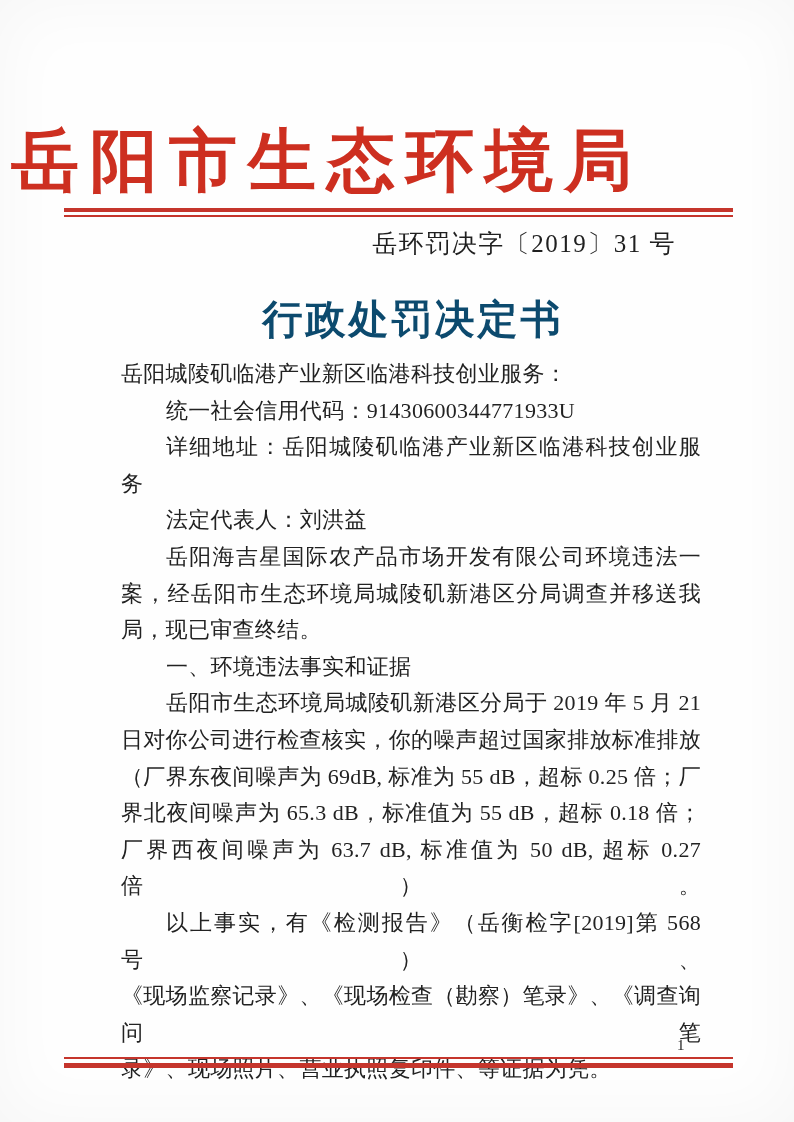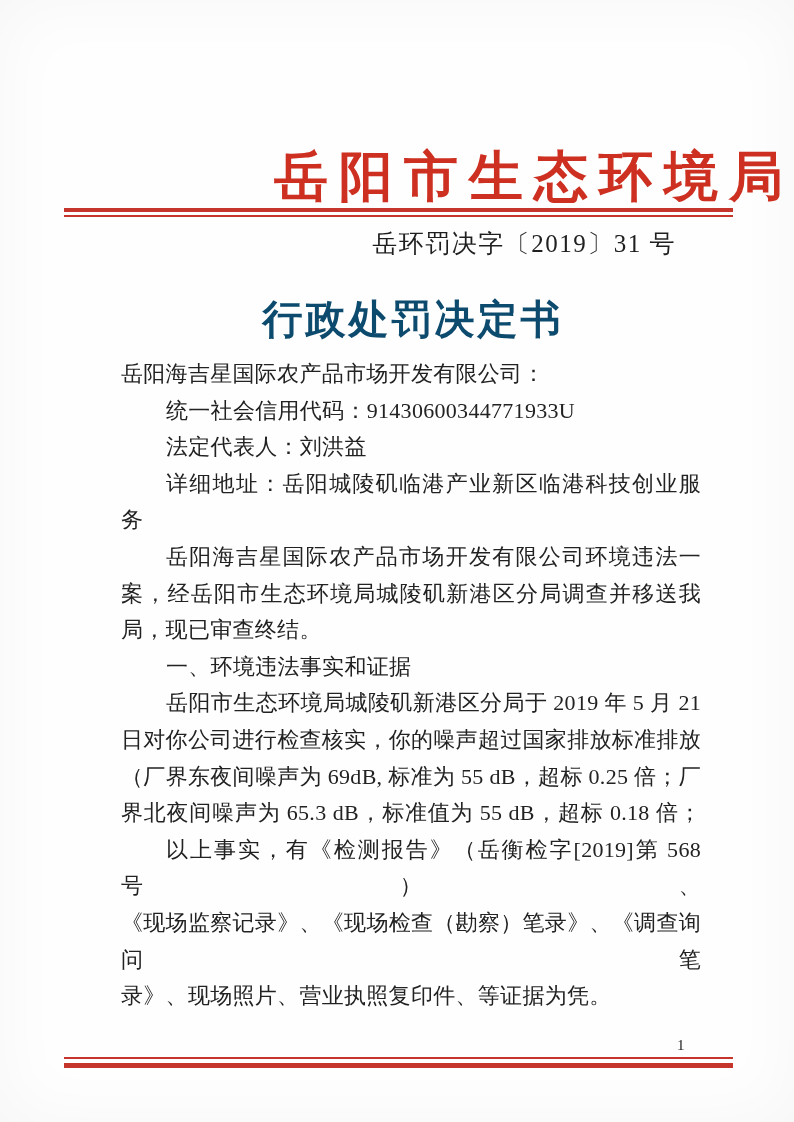--- a/index.html
+++ b/index.html
@@ -11,29 +11,28 @@
     background: #fefefe;
     overflow: hidden;
     font-family: "Liberation Serif", serif;
     box-shadow: inset 0 0 70px rgba(0,0,0,0.035);
   }
   .letterhead {
     position: absolute;
     top: 122px;
     left: 0;
     width: 100%;
-    text-align: right;
-    font-size: 54px;
+    text-align: left;
+    font-size: 68px;
     line-height: 78px;
     font-weight: bold;
     color: #cd2f20;
     letter-spacing: 11px;
     text-indent: 11px;
     white-space: nowrap;
-    margin-top: 16px;
   }
   .header-rules {
     position: absolute;
     top: 208px;
     left: 64px;
     width: 669px;
   }
   .header-rules .thick { height: 4px; background: #c5352c; }
   .header-rules .gap   { height: 3px; background: transparent; }
   .header-rules .thin  { height: 2px; background: #c5352c; }
@@ -105,32 +104,33 @@
     <div class="gap"></div>
     <div class="thin"></div>
   </div>
 
   <div class="doc-number">岳环罚决字〔2019〕31 号</div>
 
   <div class="doc-title">行政处罚决定书</div>
 
   <div class="body-text">
 
-  <div class="line">岳阳海吉星国际农产品市场开发有限公司：</div>
+  <div class="line">岳阳城陵矶临港产业新区临港科技创业服务：</div>
       <div class="line indent">统一社会信用代码：91430600344771933U</div>
+      <div class="line indent fill">详细地址：岳阳城陵矶临港产业新区临港科技创业服务</div>
       <div class="line indent">法定代表人：刘洪益</div>
-      <div class="line indent fill">详细地址：岳阳城陵矶临港产业新区临港科技创业服务</div>
       <div class="line indent fill">岳阳海吉星国际农产品市场开发有限公司环境违法一</div>
       <div class="line fill">案，经岳阳市生态环境局城陵矶新港区分局调查并移送我</div>
       <div class="line">局，现已审查终结。</div>
       <div class="line indent">一、环境违法事实和证据</div>
       <div class="line indent fill">岳阳市生态环境局城陵矶新港区分局于 2019 年 5 月 21</div>
       <div class="line fill">日对你公司进行检查核实，你的噪声超过国家排放标准排放</div>
       <div class="line fill">（厂界东夜间噪声为 69dB, 标准为 55 dB，超标 0.25 倍；厂</div>
       <div class="line fill">界北夜间噪声为 65.3 dB，标准值为 55 dB，超标 0.18 倍；</div>
+      <div class="line fill">厂界西夜间噪声为 63.7 dB, 标准值为 50 dB, 超标 0.27 倍）。</div>
       <div class="line indent fill">以上事实，有《检测报告》（岳衡检字[2019]第 568 号）、</div>
       <div class="line fill">《现场监察记录》、《现场检查（勘察）笔录》、《调查询问笔</div>
       <div class="line">录》、现场照片、营业执照复印件、等证据为凭。</div>
     </div>
 
   <div class="page-num">1</div>
 
   <div class="footer-rules">
     <div class="thin"></div>
     <div class="gap"></div>

